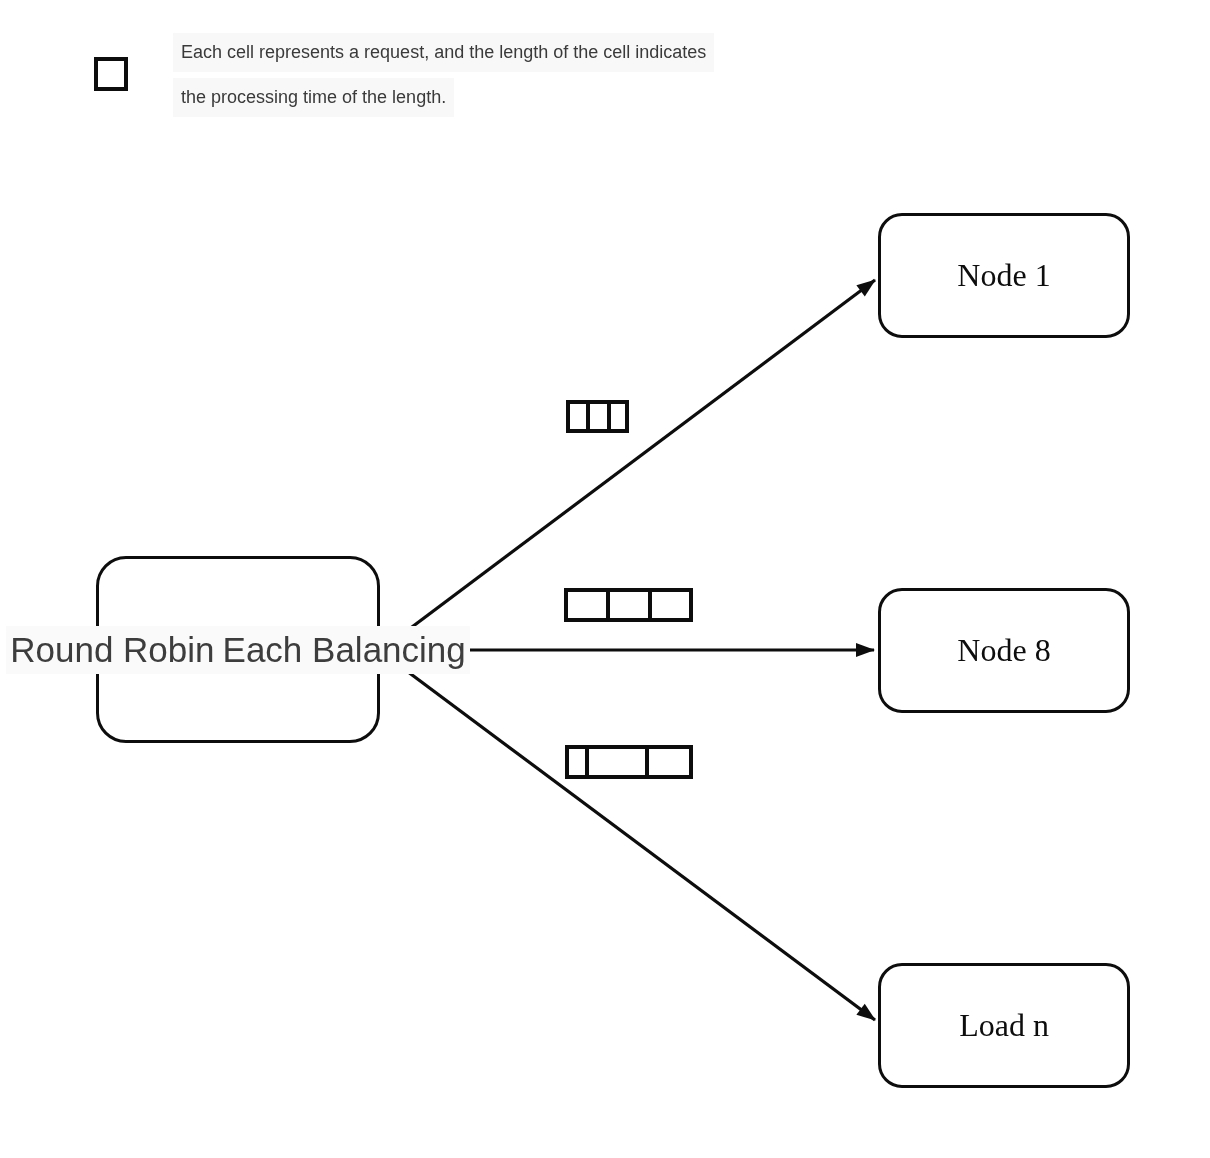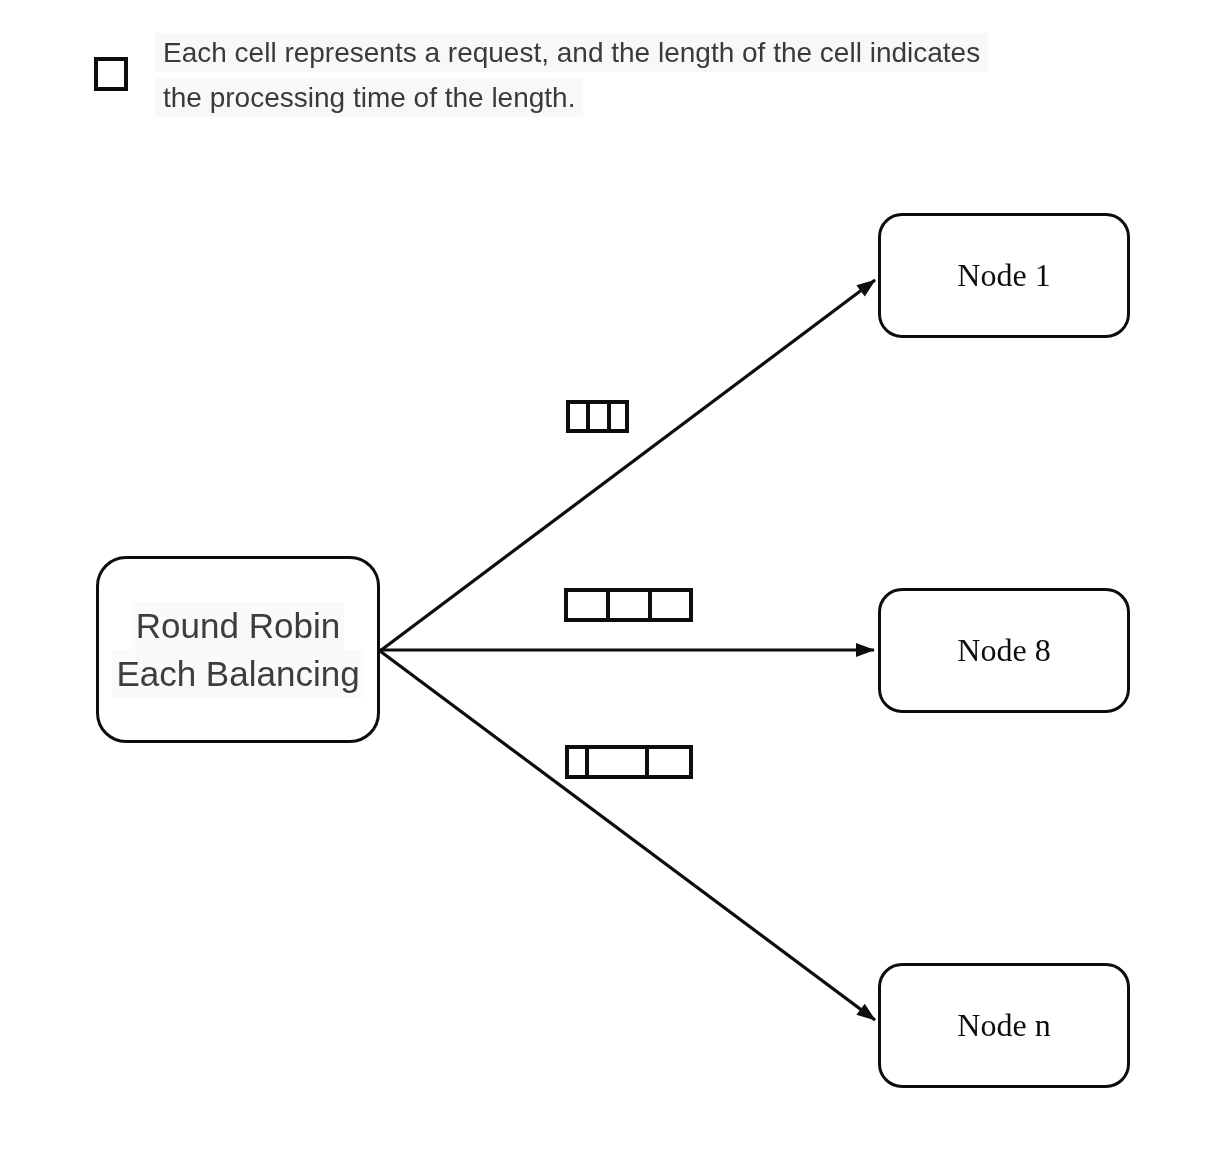--- a/index.html
+++ b/index.html
@@ -22,23 +22,23 @@
     left: 94px;
     top: 57px;
     width: 34px;
     height: 34px;
     box-sizing: border-box;
     border: 4px solid #0d0d0d;
     background: #ffffff;
   }
   .legend-text {
     position: absolute;
-    left: 155px;
+    left: 173px;
     top: 33px;
-    font-size: 28px;
+    font-size: 18px;
     color: #3a3a3a;
   }
   .legend-line {
     display: table;
     background: #f8f8f8;
     padding: 5px 8px;
     margin-bottom: 6px;
     line-height: 29px;
     white-space: nowrap;
   }
@@ -56,21 +56,21 @@
     position: absolute;
     left: 96px;
     top: 556px;
     width: 284px;
     height: 187px;
     box-sizing: border-box;
     border: 3.5px solid #0d0d0d;
     border-radius: 30px;
     background: #ffffff;
     display: flex;
-    flex-direction: column;
+    flex-direction: row;
     align-items: center;
     justify-content: center;
   }
   .balancer-line {
     font-size: 35px;
     line-height: 48px;
     color: #3d3d3d;
     background: #fafafa;
     padding: 0 4px;
     white-space: nowrap;
@@ -161,16 +161,16 @@
       <div class="qcell" style="flex-grow: 45;"></div>
     </div>
 
   <div class="node-box n1">
     <span class="node-label">Node 1</span>
   </div>
   <div class="node-box n2">
     <span class="node-label">Node 8</span>
   </div>
   <div class="node-box nn">
-    <span class="node-label">Node n</span>
+    <span class="node-label">Load n</span>
   </div>
 
 </div>
 
 </body></html>

